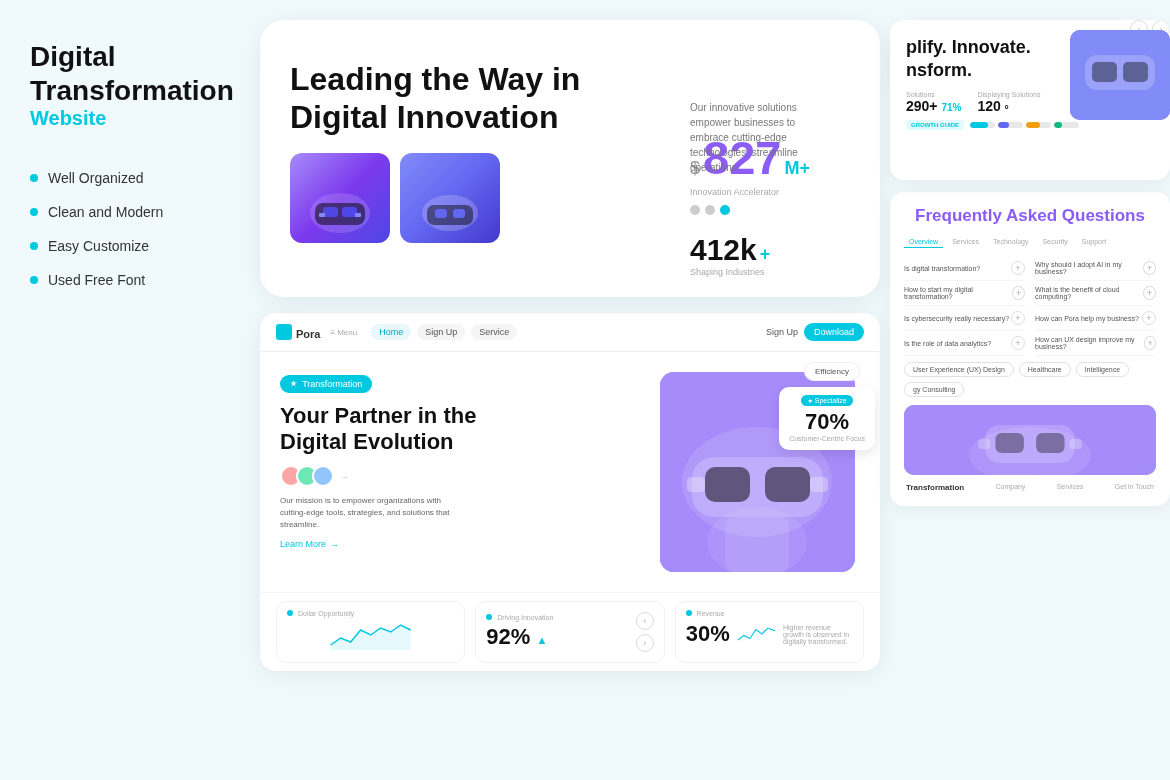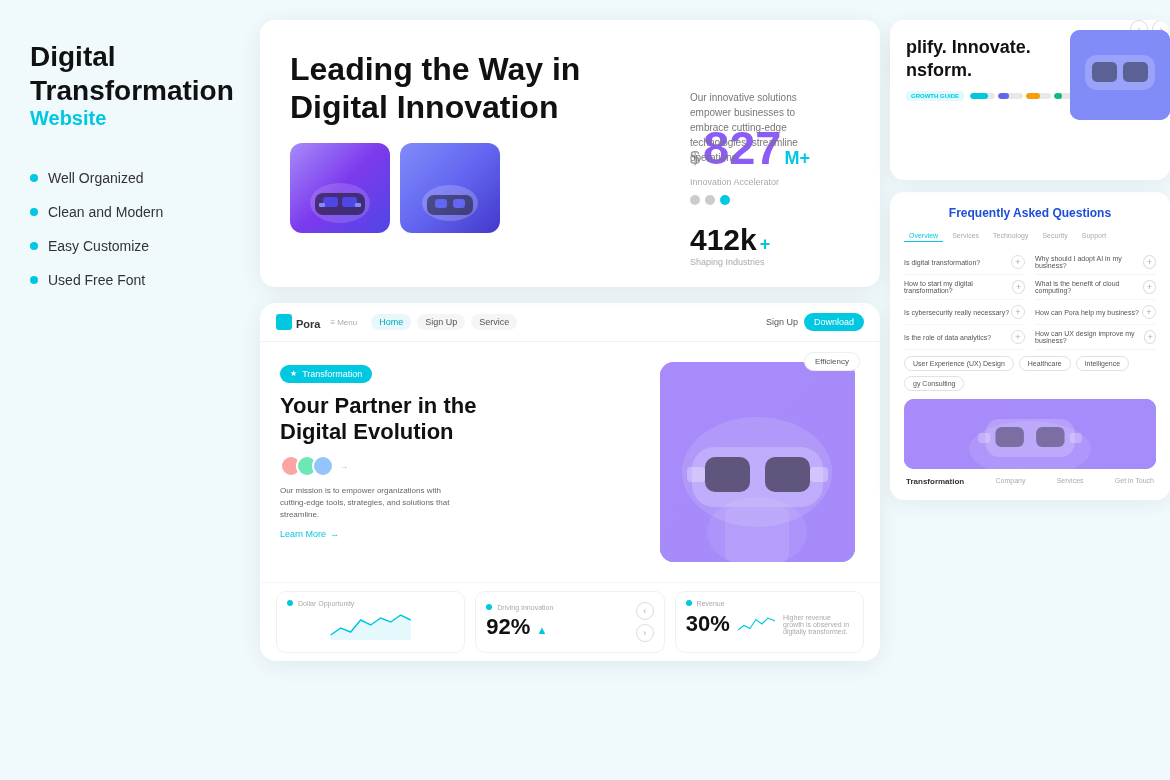--- a/index.html
+++ b/index.html
@@ -83,22 +83,22 @@
       position: absolute;
       left: 260px;
       top: 20px;
       width: 620px;
       height: 750px;
     }
 
     
     .preview-card-top {
       background: white;
-      border-radius: 15px;
-      padding: 30px 30px 20px;
+      border-radius: 24px;
+      padding: 40px 30px 20px;
       box-shadow: 0 4px 24px rgba(0,0,0,0.07);
       margin-bottom: 16px;
       position: relative;
       overflow: hidden;
     }
 
     .hero-heading {
       font-size: 32px;
       font-weight: 700;
       color: #111;
@@ -425,23 +425,23 @@
       height: 90px;
       border-radius: 10px;
       background: linear-gradient(135deg, #818cf8, #6366f1);
       overflow: hidden;
     }
 
     .faq-card {
       padding: 14px;
     }
     .faq-title {
-      font-size: 12px;
+      font-size: 17px;
       font-weight: 700;
-      color: #1d4ed8;
+      color: #8b5cf6;
       margin-bottom: 10px;
       text-align: center;
     }
     .faq-tabs {
       display: flex;
       gap: 4px;
       margin-bottom: 8px;
     }
     .faq-tab {
       font-size: 7px;
@@ -681,20 +681,28 @@
             <rect x="45" y="95" width="45" height="35" rx="10" fill="rgba(0,0,0,0.5)"></rect>
             <rect x="105" y="95" width="45" height="35" rx="10" fill="rgba(0,0,0,0.5)"></rect>
             <rect x="27" y="105" width="18" height="15" rx="4" fill="rgba(255,255,255,0.3)"></rect>
             <rect x="150" y="105" width="18" height="15" rx="4" fill="rgba(255,255,255,0.3)"></rect>
 
             <ellipse cx="97" cy="170" rx="50" ry="35" fill="rgba(255,255,255,0.08)"></ellipse>
             <rect x="65" y="145" width="64" height="55" rx="8" fill="rgba(255,255,255,0.1)"></rect>
           </svg>
         </div>
 
+        <div class="specialize-card" style="position:absolute;top:15px;right:-15px;z-index:10;">
+          <div class="specialize-badge">
+            <span style="font-size:6px;">★</span>
+            <span>Specialize</span>
+          </div>
+          <div class="specialize-pct">70%</div>
+          <div class="specialize-sub">Customer-Centric Focus</div>
+        </div>
       </div>
 
       <div style="position:absolute;right:20px;top:10px;background:white;border:1px solid #eee;border-radius:12px;padding:4px 10px;font-size:8px;color:#555;">Efficiency</div>
     </div>
 
     <div class="stats-row">
 
       <div class="stat-card-small">
         <div class="stat-card-label">
           <span class="stat-card-dot"></span>
@@ -763,20 +771,30 @@
             <stop offset="100%" stop-color="#6366f1"></stop>
           </linearGradient>
         </defs>
         <rect x="15" y="25" width="70" height="35" rx="12" fill="rgba(255,255,255,0.2)"></rect>
         <rect x="22" y="32" width="25" height="20" rx="5" fill="rgba(0,0,0,0.4)"></rect>
         <rect x="53" y="32" width="25" height="20" rx="5" fill="rgba(0,0,0,0.4)"></rect>
       </svg>
     </div>
 
     <div style="margin-top:6px;">
+      <div style="display:flex;gap:16px;margin-top:4px;">
+        <div>
+          <div style="font-size:7px;color:#aaa;">Solutions</div>
+          <div style="font-size:14px;font-weight:700;color:#111;">290+ <span style="color:#00c8e0;font-size:10px;">71%</span></div>
+        </div>
+        <div>
+          <div style="font-size:7px;color:#aaa;">Displaying Solutions</div>
+          <div style="font-size:14px;font-weight:700;color:#111;">120 <span style="font-size:9px;">ᵒ</span></div>
+        </div>
+      </div>
 
       <div style="display:flex;gap:6px;margin-top:6px;align-items:center;">
         <div style="font-size:6px;color:#00c8e0;font-weight:600;background:#e0fafd;padding:2px 5px;border-radius:4px;">GROWTH GUIDE</div>
         <div style="display:flex;gap:3px;">
           <div style="width:25px;height:6px;background:#e8e8e8;border-radius:3px;overflow:hidden;">
               <div style="width:70%;height:100%;background:#00c8e0;border-radius:3px;"></div>
             </div>
           <div style="width:25px;height:6px;background:#e8e8e8;border-radius:3px;overflow:hidden;">
               <div style="width:45%;height:100%;background:#6366f1;border-radius:3px;"></div>
             </div>

